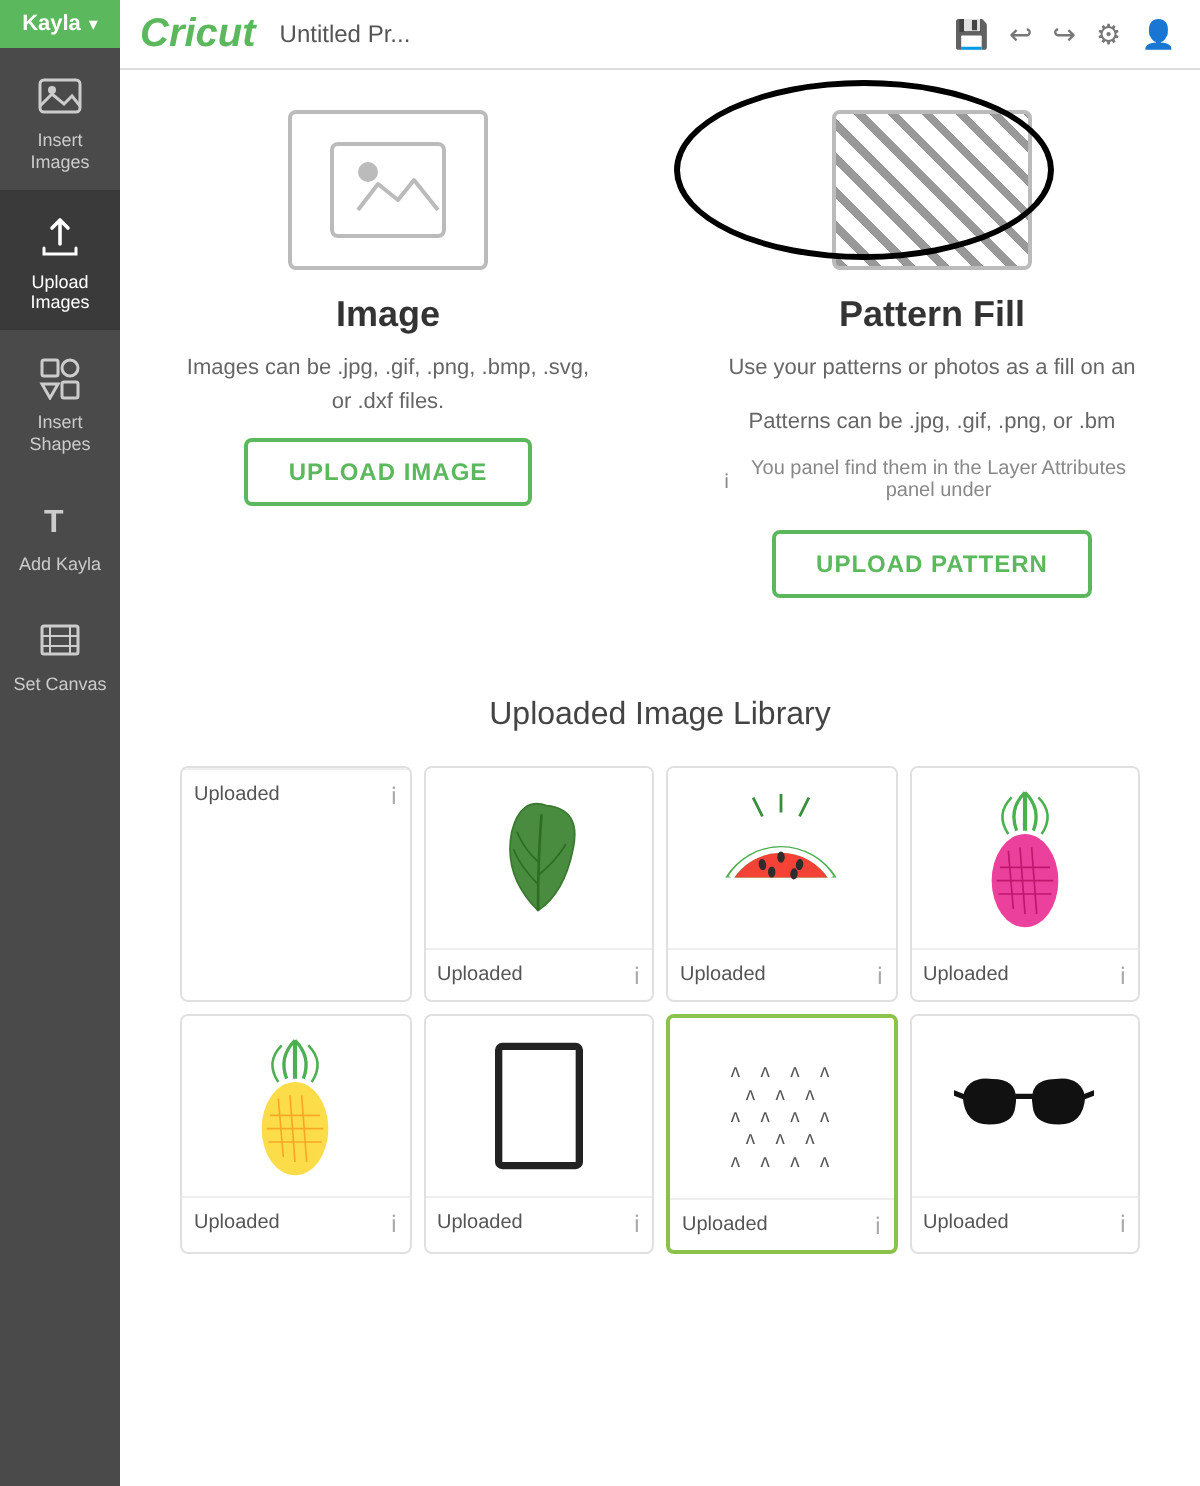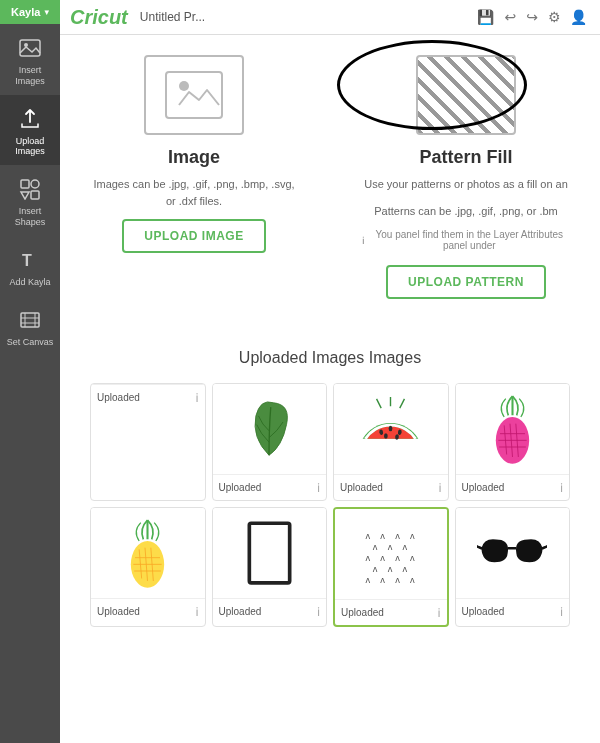--- a/index.html
+++ b/index.html
@@ -398,21 +398,21 @@
         <div class="upload-card-desc">Use your patterns or photos as a fill on an</div>
         <div class="upload-card-desc">Patterns can be .jpg, .gif, .png, or .bm</div>
         <div class="upload-card-note">
           <span>ℹ</span>
           <span>You panel find them in the Layer Attributes panel under</span>
         </div>
         <button class="btn-upload">UPLOAD PATTERN</button>
       </div>
     </div>
 
-    <div class="library-title">Uploaded Images Images</div>
+    <div class="library-title">Uploaded Image Library</div>
 
     <div class="library-grid">
 
       <div class="library-item">
         <div class="library-item-footer">
           <span class="library-item-label">Uploaded</span>
           <span class="info-icon">ℹ</span>
         </div>
       </div>
 

